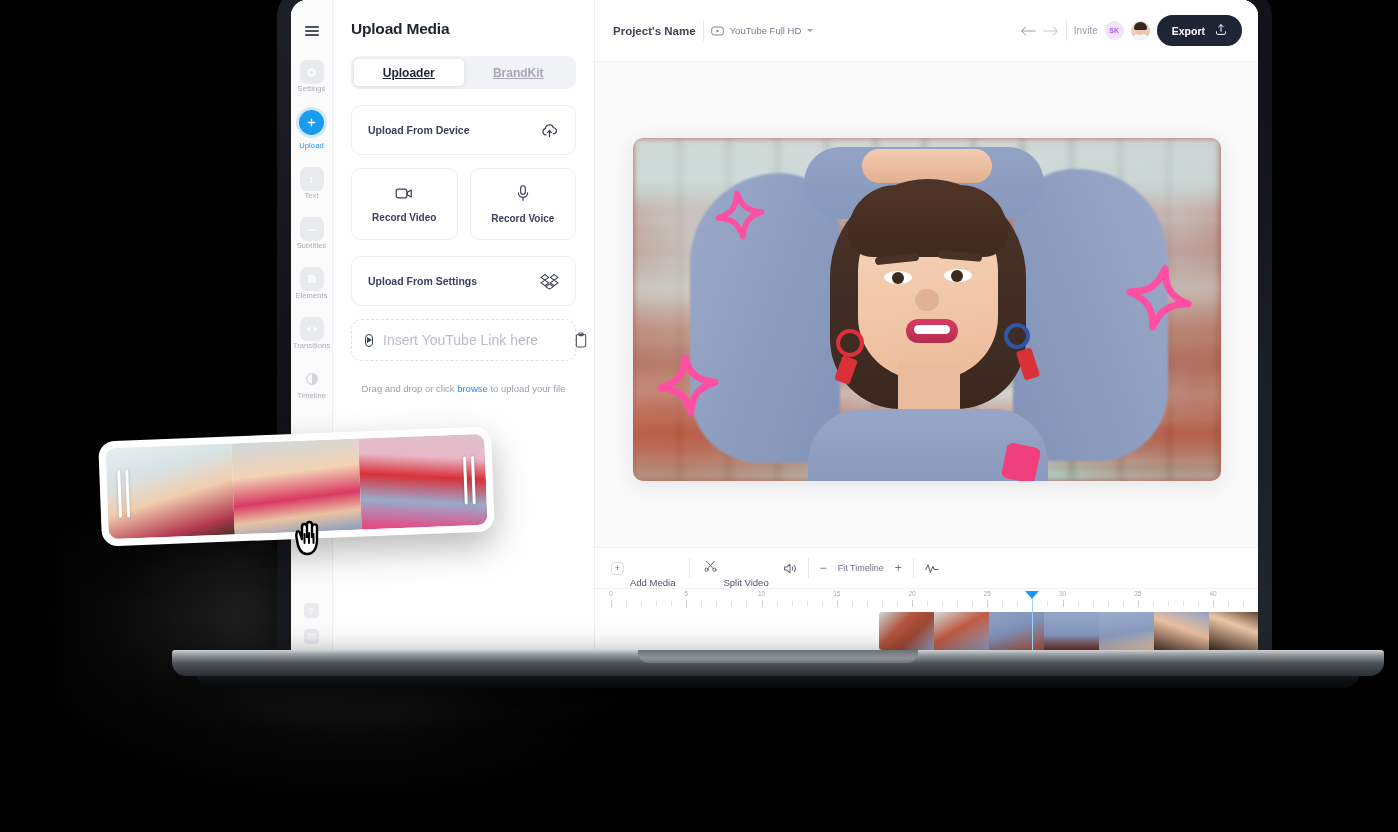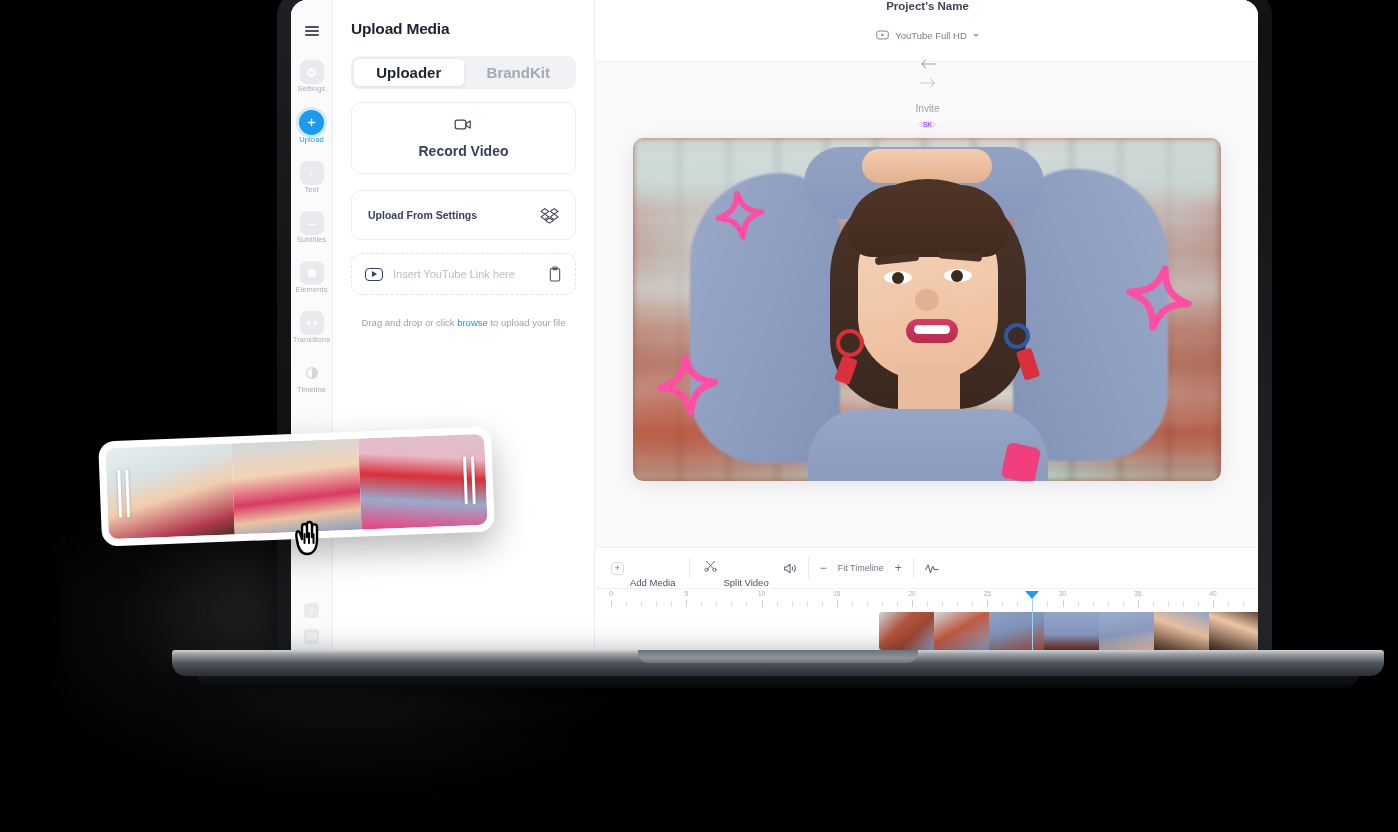--- a/index.html
+++ b/index.html
@@ -68,66 +68,66 @@
   .rail-ico {
     width:24px; height:24px; border-radius:7px; background:#e9eaee;
     display:flex; align-items:center; justify-content:center; color:#fff;
   }
   .rail-ico svg { display:block; }
   .rail-lbl { font-size:7.5px; color:#a9adb8; letter-spacing:.1px; }
   .rail-item.active .rail-ico {
     background:#1b9bf0; border-radius:50%; width:25px; height:25px;
     box-shadow: 0 0 0 3px rgba(27,155,240,.18);
   }
-  .rail-item.active .rail-lbl { color:#1b9bf0; }
+  .rail-item.active .rail-lbl { color:#1b9bf0;margin-top:6px; }
   .rail-bottom { position:absolute; bottom: 8px; display:flex; flex-direction:column; gap:11px; align-items:center; }
   .rail-bottom .mini { width:15px; height:15px; border-radius:4px; background:#e9eaee; display:flex;align-items:center;justify-content:center; color:#f7f7f9; font-size:9px; font-weight:bold;}
 
   
   .panel { width: 262px; flex:0 0 262px; border-right:1px solid #eceef1; padding: 20px 18px 0 18px; background:#fff; }
   .panel-title { font-size:15.5px; font-weight:700; color:#1d2331; letter-spacing:-.2px; }
   .seg {
     margin-top: 18px; height: 33px; background:#f1f2f5; border-radius:9px;
     display:flex; padding:3px;
   }
   .seg-btn {
     flex:1; display:flex; align-items:center; justify-content:center;
-    font-size:15px; color:#a5a9b5; border-radius:5px; cursor:pointer; font-weight:600;
+    font-size:12px; color:#a5a9b5; border-radius:5px; cursor:pointer; font-weight:600;text-decoration:underline;
   }
   .seg-btn.on { background:#fff; color:#1d2331; font-weight:700; box-shadow:0 1px 4px rgba(20,25,40,.10); }
 
   .card {
     margin-top: 16px; border:1px solid #eceef1; border-radius:10px; background:#fff;
     display:flex; align-items:center; justify-content:space-between;
     padding: 0 16px; height: 50px; cursor:pointer;
   }
   .card-label { font-size:10.5px; color:#38405a; font-weight:600; }
   .card-ico { color:#38405a; display:flex; }
   .row2 { display:flex; gap: 12px; margin-top: 13px; }
   .card-sq {
     flex:1; border:1px solid #eceef1; border-radius:10px; height:72px; background:#fff;
     display:flex; flex-direction:column; align-items:center; justify-content:center; gap:7px; cursor:pointer;
   }
-  .card-sq .lbl { font-size:14px; color:#38405a; font-weight:600; }
+  .card-sq .lbl { font-size:10px; color:#38405a; font-weight:600; }
   .yt-field {
     margin-top: 13px; height: 42px; border:1px dashed #dfe2e8; border-radius:10px;
     display:flex; align-items:center; padding: 0 13px; gap:10px; background:#fff;
   }
   .yt-badge { width:18px; height:13px; border:1.4px solid #38405a; border-radius:4px; display:flex;align-items:center;justify-content:center;}
   .yt-badge i { width:0;height:0;border-left:5px solid #38405a;border-top:3px solid transparent;border-bottom:3px solid transparent;margin-left:1px;}
-  .yt-input { flex:1; border:0; outline:0; font-size:11px; color:#6c7384; font-family:inherit; background:transparent; }
+  .yt-input { flex:1; border:0; outline:0; font-size:14px; color:#6c7384; font-family:inherit; background:transparent; }
   .yt-input::placeholder { color:#b9bdc8; }
   .drag-hint { margin-top: 22px; text-align:center; font-size:9.5px; color:#9ba0ad; }
   .drag-hint a { color:#2f8ef5; text-decoration:none; }
 
   
   .right { flex:1; display:flex; flex-direction:column; background:#fafafb; min-width:0; }
   .topbar {
     height: 62px; background:#fff; display:flex; align-items:center;
-    padding: 0 16px 0 18px; gap: 7px; border-bottom:1px solid #f2f3f5;flex-direction:column;
+    padding: 0 16px 0 18px; gap: 7px; border-bottom:1px solid #f2f3f5;
   }
   .proj-name { font-size:11.5px; color:#3c4455; font-weight:600; }
   .vdiv { width:1px; height:20px; background:#e6e8ec; }
   .preset { display:flex; align-items:center; gap:6px; cursor:pointer; }
   .preset-lbl { font-size:9.5px; color:#767d8d; }
   .caret { width:0;height:0;border-left:3.2px solid transparent;border-right:3.2px solid transparent;border-top:3.6px solid #9aa0ad;}
   .spacer { flex:1; }
   .ico-btn { color:#9aa0ad; cursor:pointer; display:flex; }
   .invite { font-size:10px; color:#9aa0ad; cursor:pointer; }
   .avatar { width:19px; height:19px; border-radius:50%; display:flex; align-items:center; justify-content:center; font-size:7px; font-weight:700; }
@@ -301,30 +301,48 @@
       </div>
 
       <div class="panel">
         <div class="panel-title">Upload Media</div>
 
         <div class="seg">
           <div class="seg-btn on">Uploader</div>
           <div class="seg-btn">BrandKit</div>
         </div>
 
+        <div class="card">
+          <span class="card-label">Upload From Device</span>
+          <span class="card-ico">
+            <svg width="19" height="19" viewBox="0 0 24 24" fill="none" stroke="#38405a" stroke-width="1.5" stroke-linecap="round" stroke-linejoin="round">
+              <path d="M7.5 17.5A4 4 0 016.8 9.6a5.2 5.2 0 0110.1-1.1A3.7 3.7 0 0117 16"></path>
+              <path d="M12 19.5v-7M9.4 14.6L12 12l2.6 2.6"></path>
+            </svg>
+          </span>
+        </div>
 
         <div class="row2">
           <div class="card-sq">
             <span>
               <svg width="19" height="15" viewBox="0 0 24 18" fill="none" stroke="#38405a" stroke-width="1.5" stroke-linejoin="round">
                 <rect x="1.5" y="3.5" width="13.5" height="11" rx="2.6"></rect>
                   <path d="M15.5 7.5l5-3v9l-5-3z"></path>
               </svg>
             </span>
             <span class="lbl">Record Video</span>
+          </div>
+          <div class="card-sq">
+            <span>
+              <svg width="14" height="17" viewBox="0 0 18 22" fill="none" stroke="#38405a" stroke-width="1.5" stroke-linecap="round">
+                <rect x="6" y="1" width="6" height="11" rx="3"></rect>
+                  <path d="M3 10a6 6 0 0012 0M9 16v4"></path>
+              </svg>
+            </span>
+            <span class="lbl">Record Voice</span>
           </div>
         </div>
 
         <div class="card">
           <span class="card-label">Upload From Settings</span>
           <span class="card-ico">
             <svg width="19" height="17" viewBox="0 0 24 22" fill="none" stroke="#2b3246" stroke-width="1.3" stroke-linejoin="round">
               <path d="M6 2L1 5.6l5 3.6 5-3.6zM18 2l5 3.6-5 3.6-5-3.6zM1 12.8l5-3.6 5 3.6-5 3.6zM23 12.8l-5-3.6-5 3.6 5 3.6zM7 17.6l5-3.2 5 3.2-5 3.2z"></path>
             </svg>
           </span>

